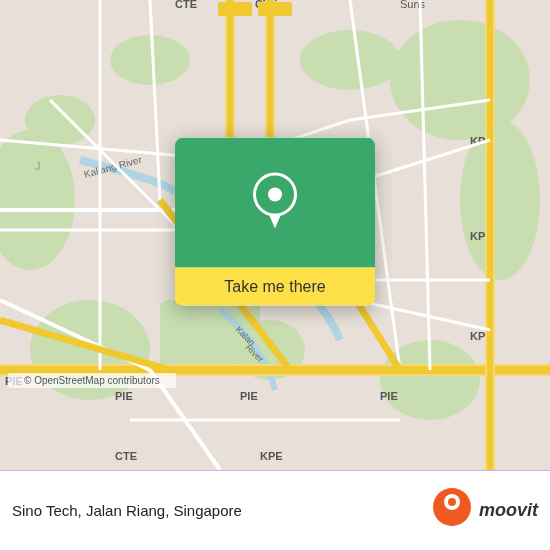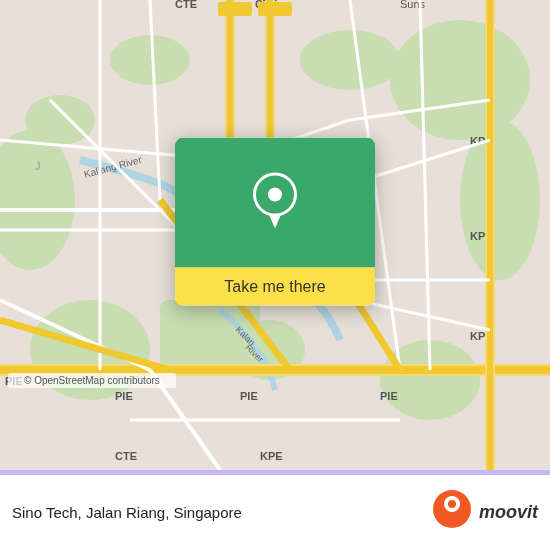--- a/index.html
+++ b/index.html
@@ -98,21 +98,21 @@
       border-left: 12px solid transparent;
       border-right: 12px solid transparent;
       border-top: 12px solid white;
     }
 
     
     #bottom-bar {
       width: 550px;
       height: 80px;
       background: white;
-      border-top: 5px solid #c4b5fd;
+      border-top: 1px solid #c4b5fd;
       display: flex;
       align-items: center;
       padding: 0 12px;
       justify-content: space-between;
     }
 
     #location-info {
       display: flex;
       flex-direction: column;
       gap: 2px;

